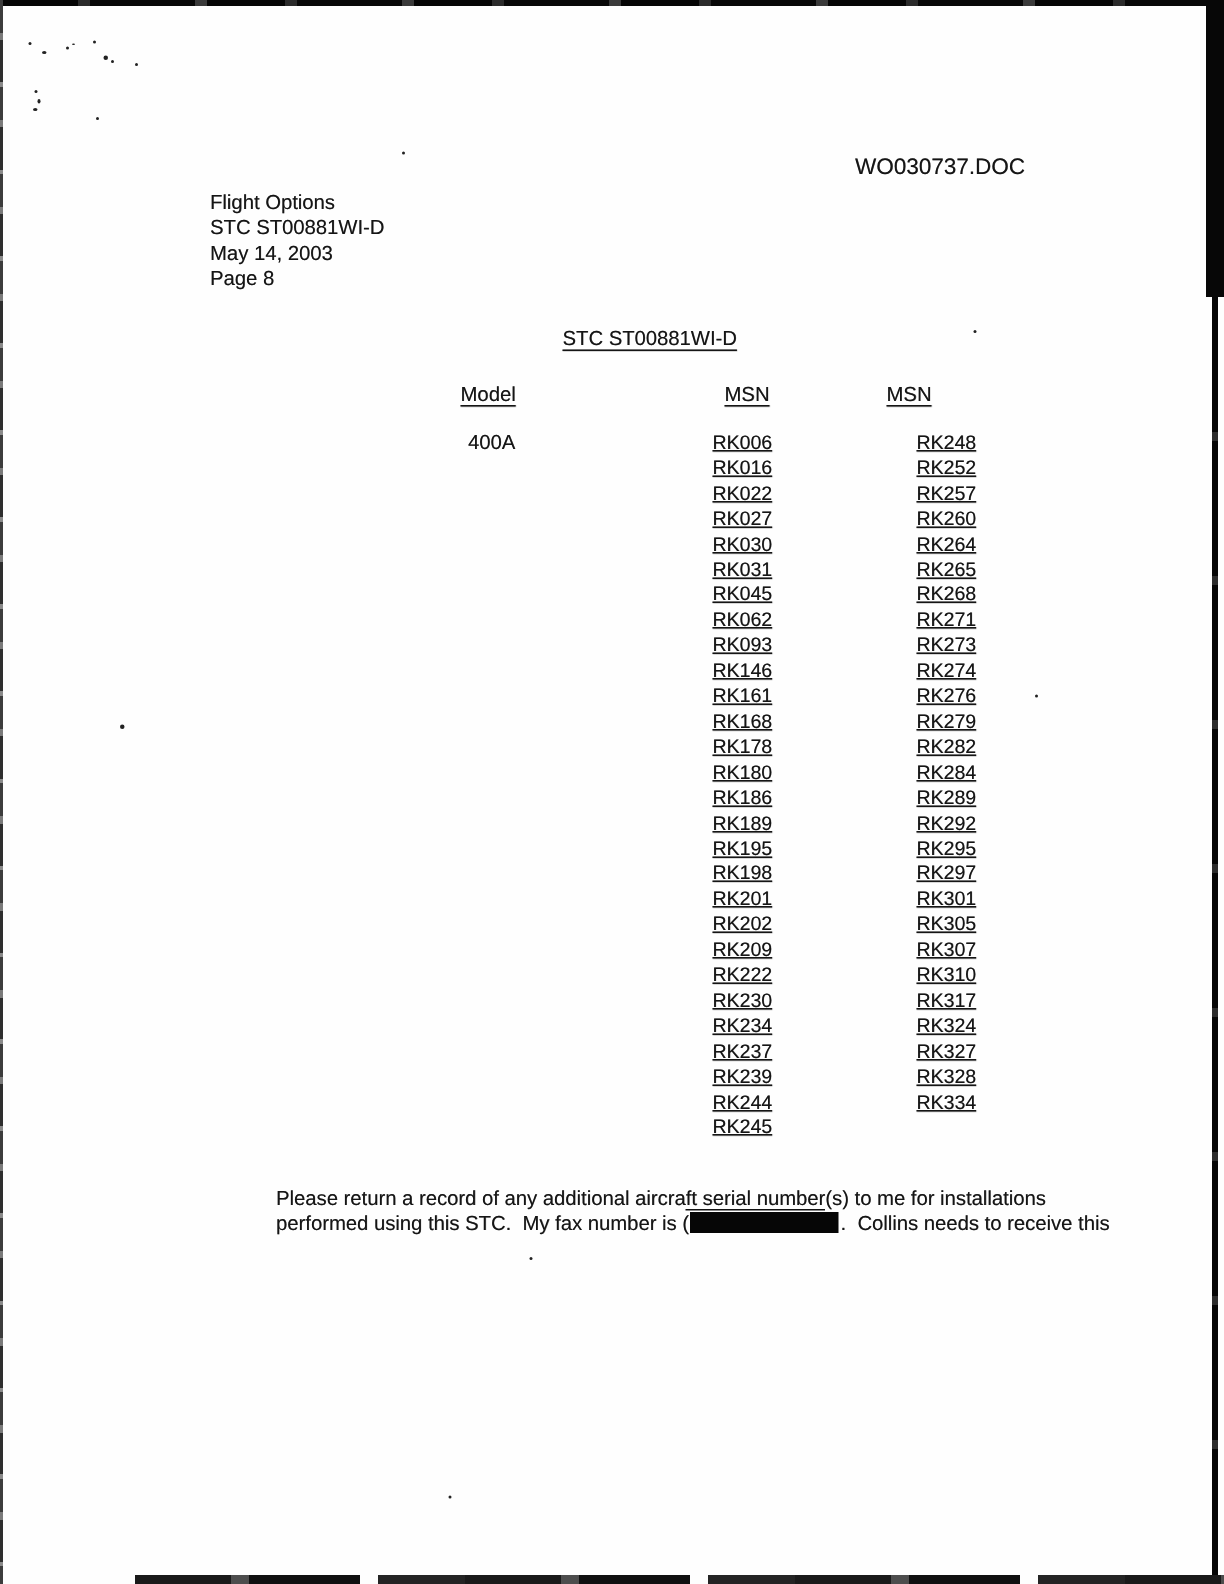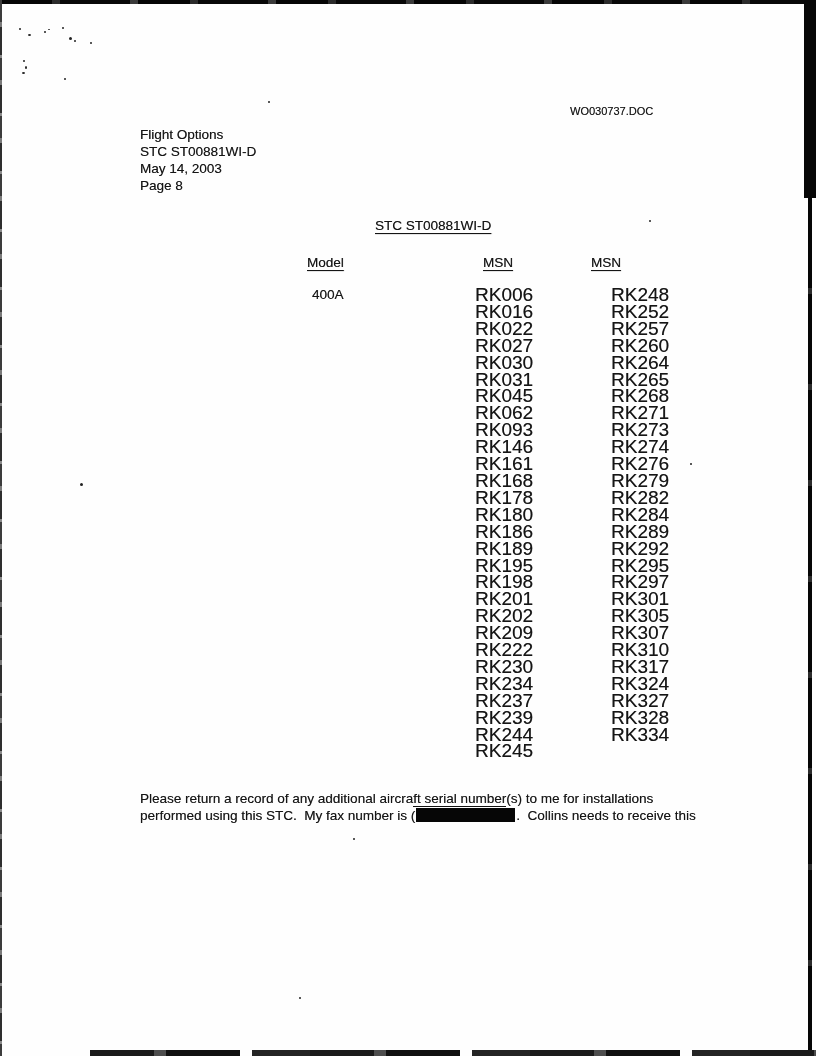--- a/index.html
+++ b/index.html
@@ -36,45 +36,45 @@
       #1a1a1a 0 64px, #4d4d4d 64px 76px, #101010 76px 150px,
       rgba(0,0,0,0) 150px 162px, #242424 162px 220px);
   }
   .speck { position:absolute; background:#222; border-radius:50%; }
 
   
   .header-block {
     position:absolute; left:140px; top:103px;
     font-size:13.5px; line-height:17px;margin-top:23px;
   }
-  .doc-ref { position:absolute; left:570px; top:103px; font-size:11px; line-height:17px; }
+  .doc-ref { position:absolute; left:570px; top:103px; font-size:15px; line-height:17px; }
 
   .doc-title {
     position:absolute; left:375px; top:218px; font-size:13.5px;
     text-decoration:underline; text-underline-offset:3px;
   }
 
   .col-header {
     position:absolute; top:255px; font-size:13.5px;
     text-decoration:underline; text-underline-offset:3px;
   }
   .model-h { left:307px; }
   .msn1-h  { left:483px; }
   .msn2-h  { left:591px; }
 
   .model-value { position:absolute; left:312px; top:287px; font-size:13.5px; line-height:16.9px; }
-  .msn-col { position:absolute; top:287px; font-size:19px; line-height:16.9px; }
+  .msn-col { position:absolute; top:287px; font-size:13px; line-height:16.9px;text-decoration:underline; }
   .col1 { left:475px; }
   .col2 { left:611px; }
 
   .note {
     position:absolute; left:140px; top:790px;
     font-size:13.5px; line-height:17.2px;
   }
-  .note-line { white-space:pre; }
+  .note-line { white-space:pre;margin-left:44px; }
   .u { border-bottom:1.3px solid #111; }
   .redaction {
     display:inline-block; width:99px; height:14px;
     background:#060606; vertical-align:-2px; margin:0 1px 0 1px;
   }
 </style>
 </head>
 <body>
 
 <div class="page">

